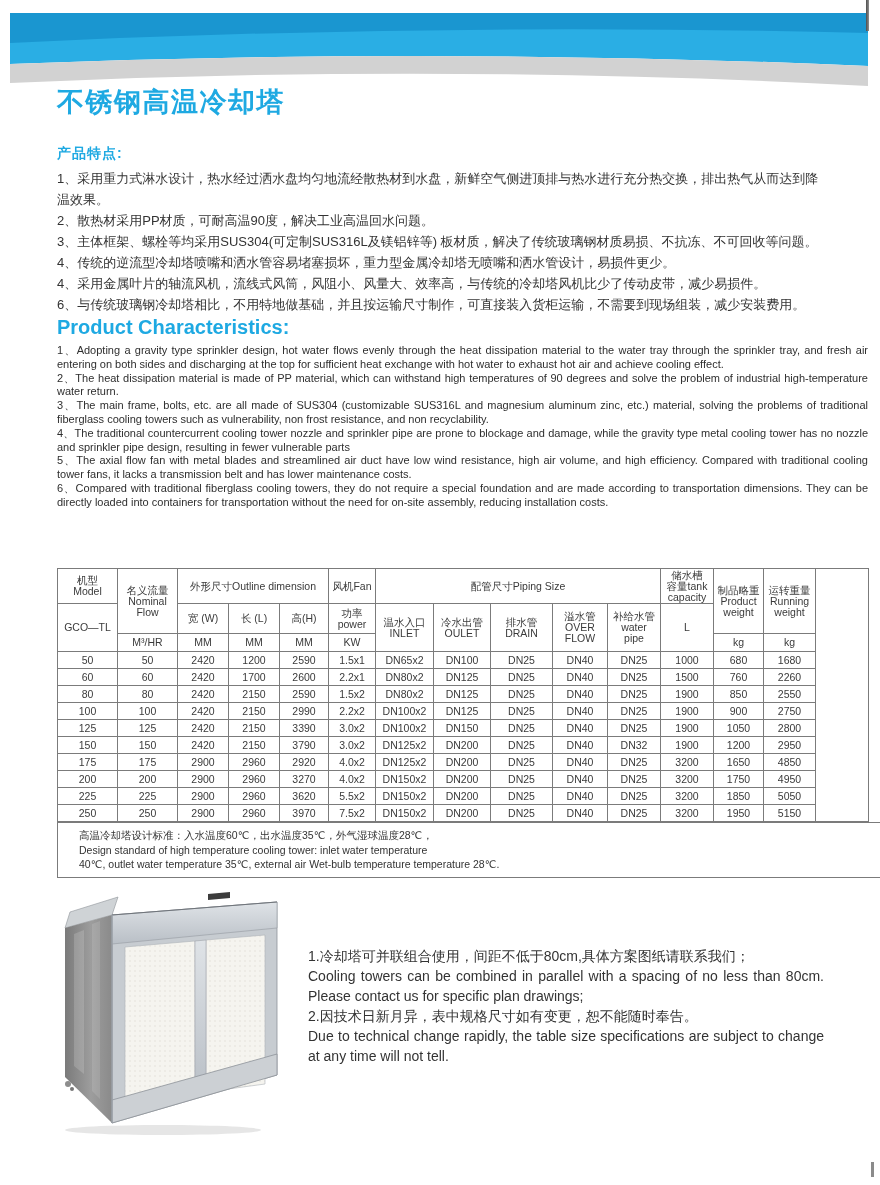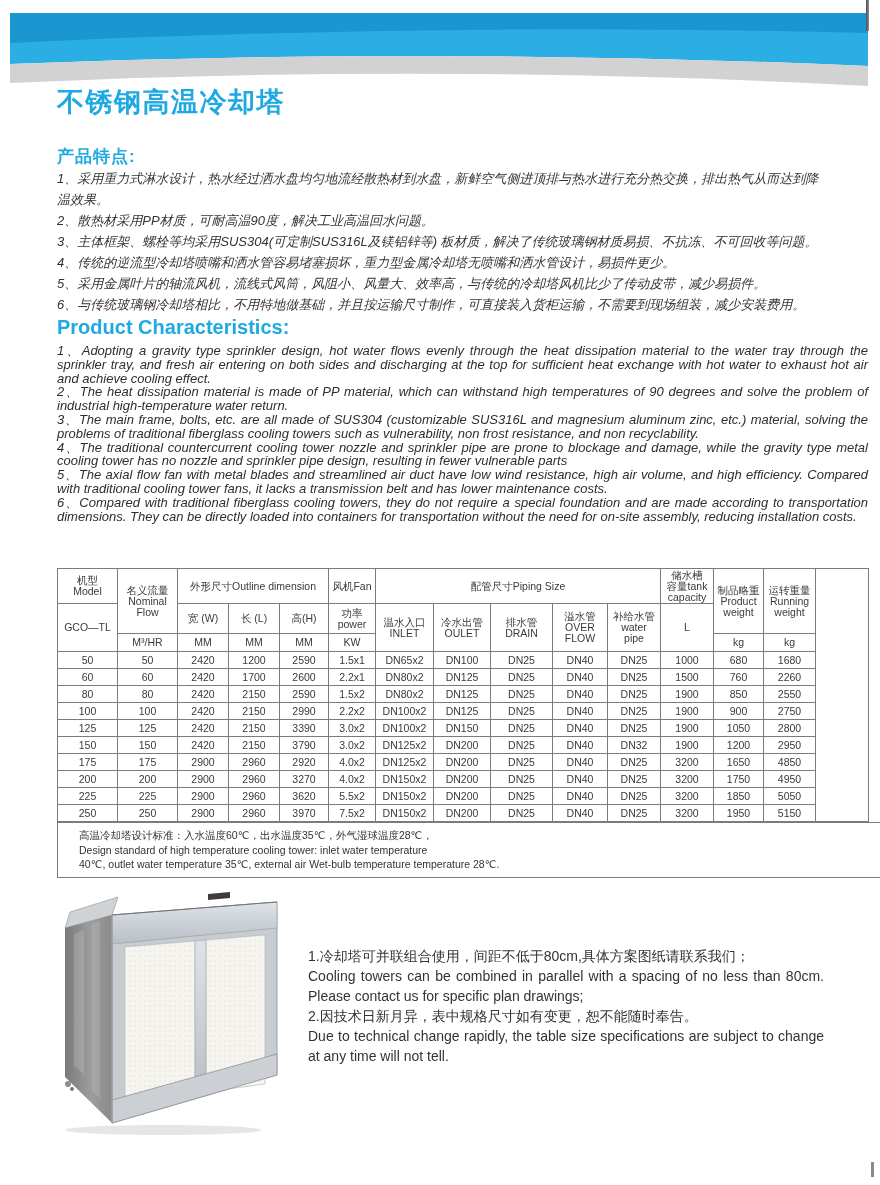--- a/index.html
+++ b/index.html
@@ -5,25 +5,25 @@
   html,body{margin:0;padding:0;background:#ffffff;}
   #page{position:relative;width:880px;height:1185px;background:#fff;overflow:hidden;
         font-family:"Liberation Sans","DejaVu Sans",sans-serif;color:#333;}
   .banner{position:absolute;left:0;top:0;}
   .artifact-top{position:absolute;left:866px;top:0;width:3px;height:31px;
         background:linear-gradient(to right,#4d4d4d,#909090);}
   .artifact-bottom{position:absolute;left:871px;top:1162px;width:3px;height:15px;background:#8b8b8b;}
   .title{position:absolute;left:57px;top:84px;margin:0;font-size:27px;font-weight:bold;
         color:#1ea9e2;letter-spacing:1.5px;}
   .subtitle{position:absolute;left:57px;top:117px;font-size:15px;font-weight:bold;color:#1ea9e2;}
-  .features-heading{position:absolute;left:57px;top:145px;font-size:17px;font-weight:bold;color:#1ea9e2;letter-spacing:1px;}
-  .features{position:absolute;left:57px;top:168px;width:770px;font-size:13px;line-height:21px;color:#333;font-style:italic;}
+  .features-heading{position:absolute;left:57px;top:145px;font-size:14px;font-weight:bold;color:#1ea9e2;letter-spacing:1px;}
+  .features{position:absolute;left:57px;top:168px;width:770px;font-size:13px;line-height:21px;color:#333;}
   .char-heading{position:absolute;left:57px;top:316px;font-size:20px;font-weight:bold;color:#1ea9e2;}
-  .chars{position:absolute;left:57px;top:344px;width:811px;font-size:13px;line-height:13.8px;
-        color:#2e2e2e;text-align:justify;font-style:italic;}
+  .chars{position:absolute;left:57px;top:344px;width:811px;font-size:11px;line-height:13.8px;
+        color:#2e2e2e;text-align:justify;}
   table.spec{position:absolute;left:57px;top:568px;width:811px;border-collapse:collapse;table-layout:fixed;}
   table.spec th,table.spec td{border:1px solid #7b7b7b;text-align:center;vertical-align:middle;
         font-size:10.5px;color:#3a3a3a;padding:0 1px;font-weight:normal;white-space:pre-line;
         overflow:hidden;}
   table.spec th{line-height:11px;}
   tr.hr1{height:35px;}  tr.hr2{height:30px;}  tr.hr3{height:18px;}
   #spec-body tr:nth-child(n+4){height:17px;}
   .table-note{position:absolute;left:57px;top:822px;width:793px;height:44px;border:1px solid #7b7b7b;
         padding:5px 21px;font-size:10.5px;line-height:14.5px;color:#333;}
   .photo{position:absolute;left:58px;top:884px;}
@@ -45,21 +45,21 @@
   <div class="artifact-bottom"></div>
 
   <h1 class="title">不锈钢高温冷却塔</h1>
 
   <div class="features-heading">产品特点:</div>
   <div class="features">
       <div>1、采用重力式淋水设计，热水经过洒水盘均匀地流经散热材到水盘，新鲜空气侧进顶排与热水进行充分热交换，排出热气从而达到降温效果。</div>
       <div>2、散热材采用PP材质，可耐高温90度，解决工业高温回水问题。</div>
       <div>3、主体框架、螺栓等均采用SUS304(可定制SUS316L及镁铝锌等) 板材质，解决了传统玻璃钢材质易损、不抗冻、不可回收等问题。</div>
       <div>4、传统的逆流型冷却塔喷嘴和洒水管容易堵塞损坏，重力型金属冷却塔无喷嘴和洒水管设计，易损件更少。</div>
-      <div>5、采用金属叶片的轴流风机，流线式风筒，风阻小、风量大、效率高，与传统的冷却塔风机比少了传动皮带，减少易损件。</div>
+      <div>4、采用金属叶片的轴流风机，流线式风筒，风阻小、风量大、效率高，与传统的冷却塔风机比少了传动皮带，减少易损件。</div>
       <div>6、与传统玻璃钢冷却塔相比，不用特地做基础，并且按运输尺寸制作，可直接装入货柜运输，不需要到现场组装，减少安装费用。</div>
     </div>
 
   <div class="char-heading">Product Characteristics:</div>
   <div class="chars">
       <div>1、Adopting a gravity type sprinkler design, hot water flows evenly through the heat dissipation material to the water tray through the sprinkler tray, and fresh air entering on both sides and discharging at the top for sufficient heat exchange with hot water to exhaust hot air and achieve cooling effect.</div>
       <div>2、The heat dissipation material is made of PP material, which can withstand high temperatures of 90 degrees and solve the problem of industrial high-temperature water return.</div>
       <div>3、The main frame, bolts, etc. are all made of SUS304 (customizable SUS316L and magnesium aluminum zinc, etc.) material, solving the problems of traditional fiberglass cooling towers such as vulnerability, non frost resistance, and non recyclability.</div>
       <div>4、The traditional countercurrent cooling tower nozzle and sprinkler pipe are prone to blockage and damage, while the gravity type metal cooling tower has no nozzle and sprinkler pipe design, resulting in fewer vulnerable parts</div>
       <div>5、The axial flow fan with metal blades and streamlined air duct have low wind resistance, high air volume, and high efficiency. Compared with traditional cooling tower fans, it lacks a transmission belt and has lower maintenance costs.</div>

